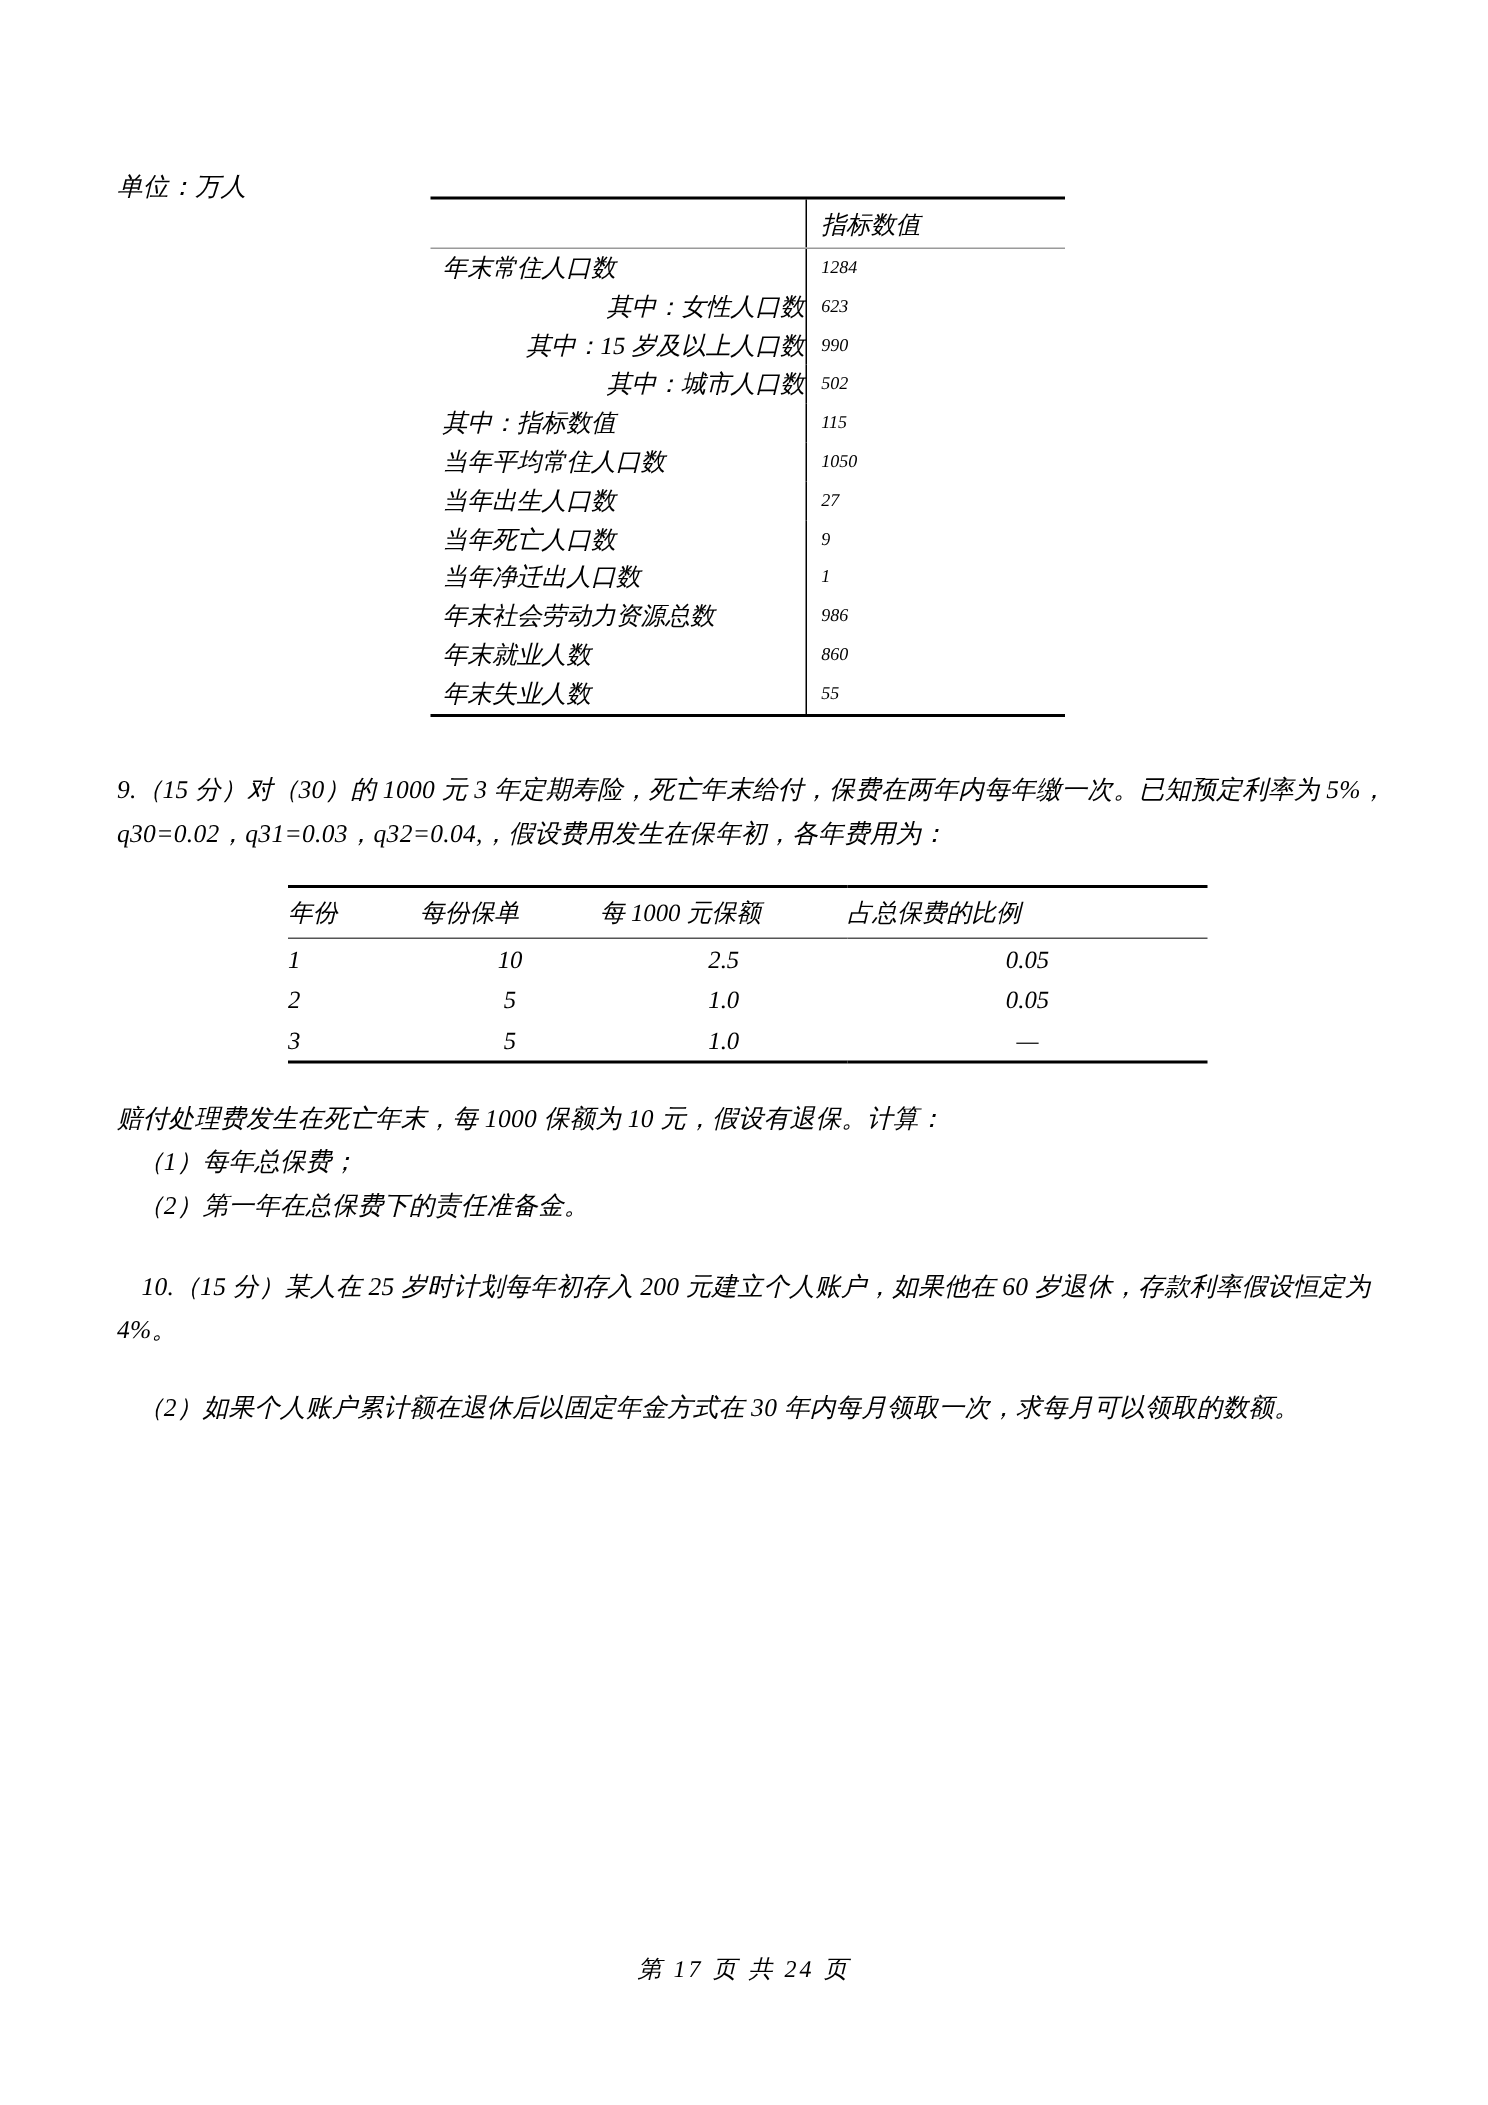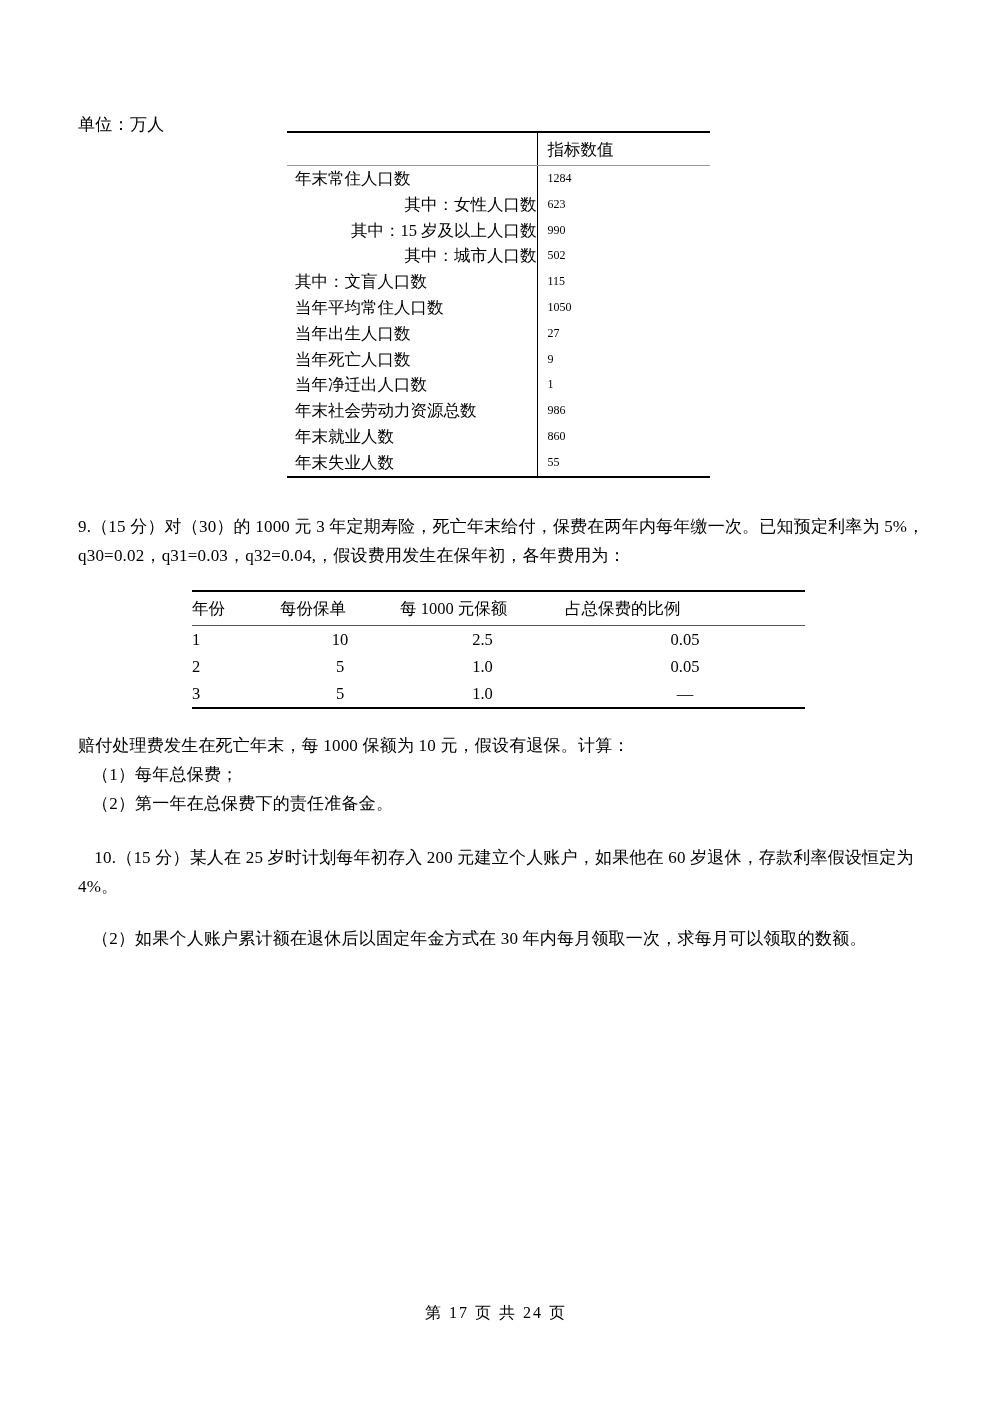--- a/index.html
+++ b/index.html
@@ -12,20 +12,21 @@
     font-family: "Liberation Serif", "DejaVu Serif", serif;
     color: #000000;
   }
   .page {
     position: relative;
     width: 992px;
     height: 1403px;
     background: #ffffff;
     margin: 0 auto;
     overflow: hidden;
+    font-style: italic;
   }
 
   
   .unit-label {
     position: absolute;
     left: 78px;
     top: 113px;
     font-size: 17px;
     line-height: 24px;
     letter-spacing: 0.3px;
@@ -172,21 +173,21 @@
         </tr>
         <tr class="body-row">
           <td class="col-name indent">其中：15 岁及以上人口数</td>
           <td class="col-val val-num">990</td>
         </tr>
         <tr class="body-row">
           <td class="col-name indent">其中：城市人口数</td>
           <td class="col-val val-num">502</td>
         </tr>
         <tr class="body-row">
-          <td class="col-name">其中：文盲人口数</td>
+          <td class="col-name">其中：指标数值</td>
           <td class="col-val val-num">115</td>
         </tr>
         <tr class="body-row">
           <td class="col-name">当年平均常住人口数</td>
           <td class="col-val val-num">1050</td>
         </tr>
         <tr class="body-row">
           <td class="col-name">当年出生人口数</td>
           <td class="col-val val-num">27</td>
         </tr>

